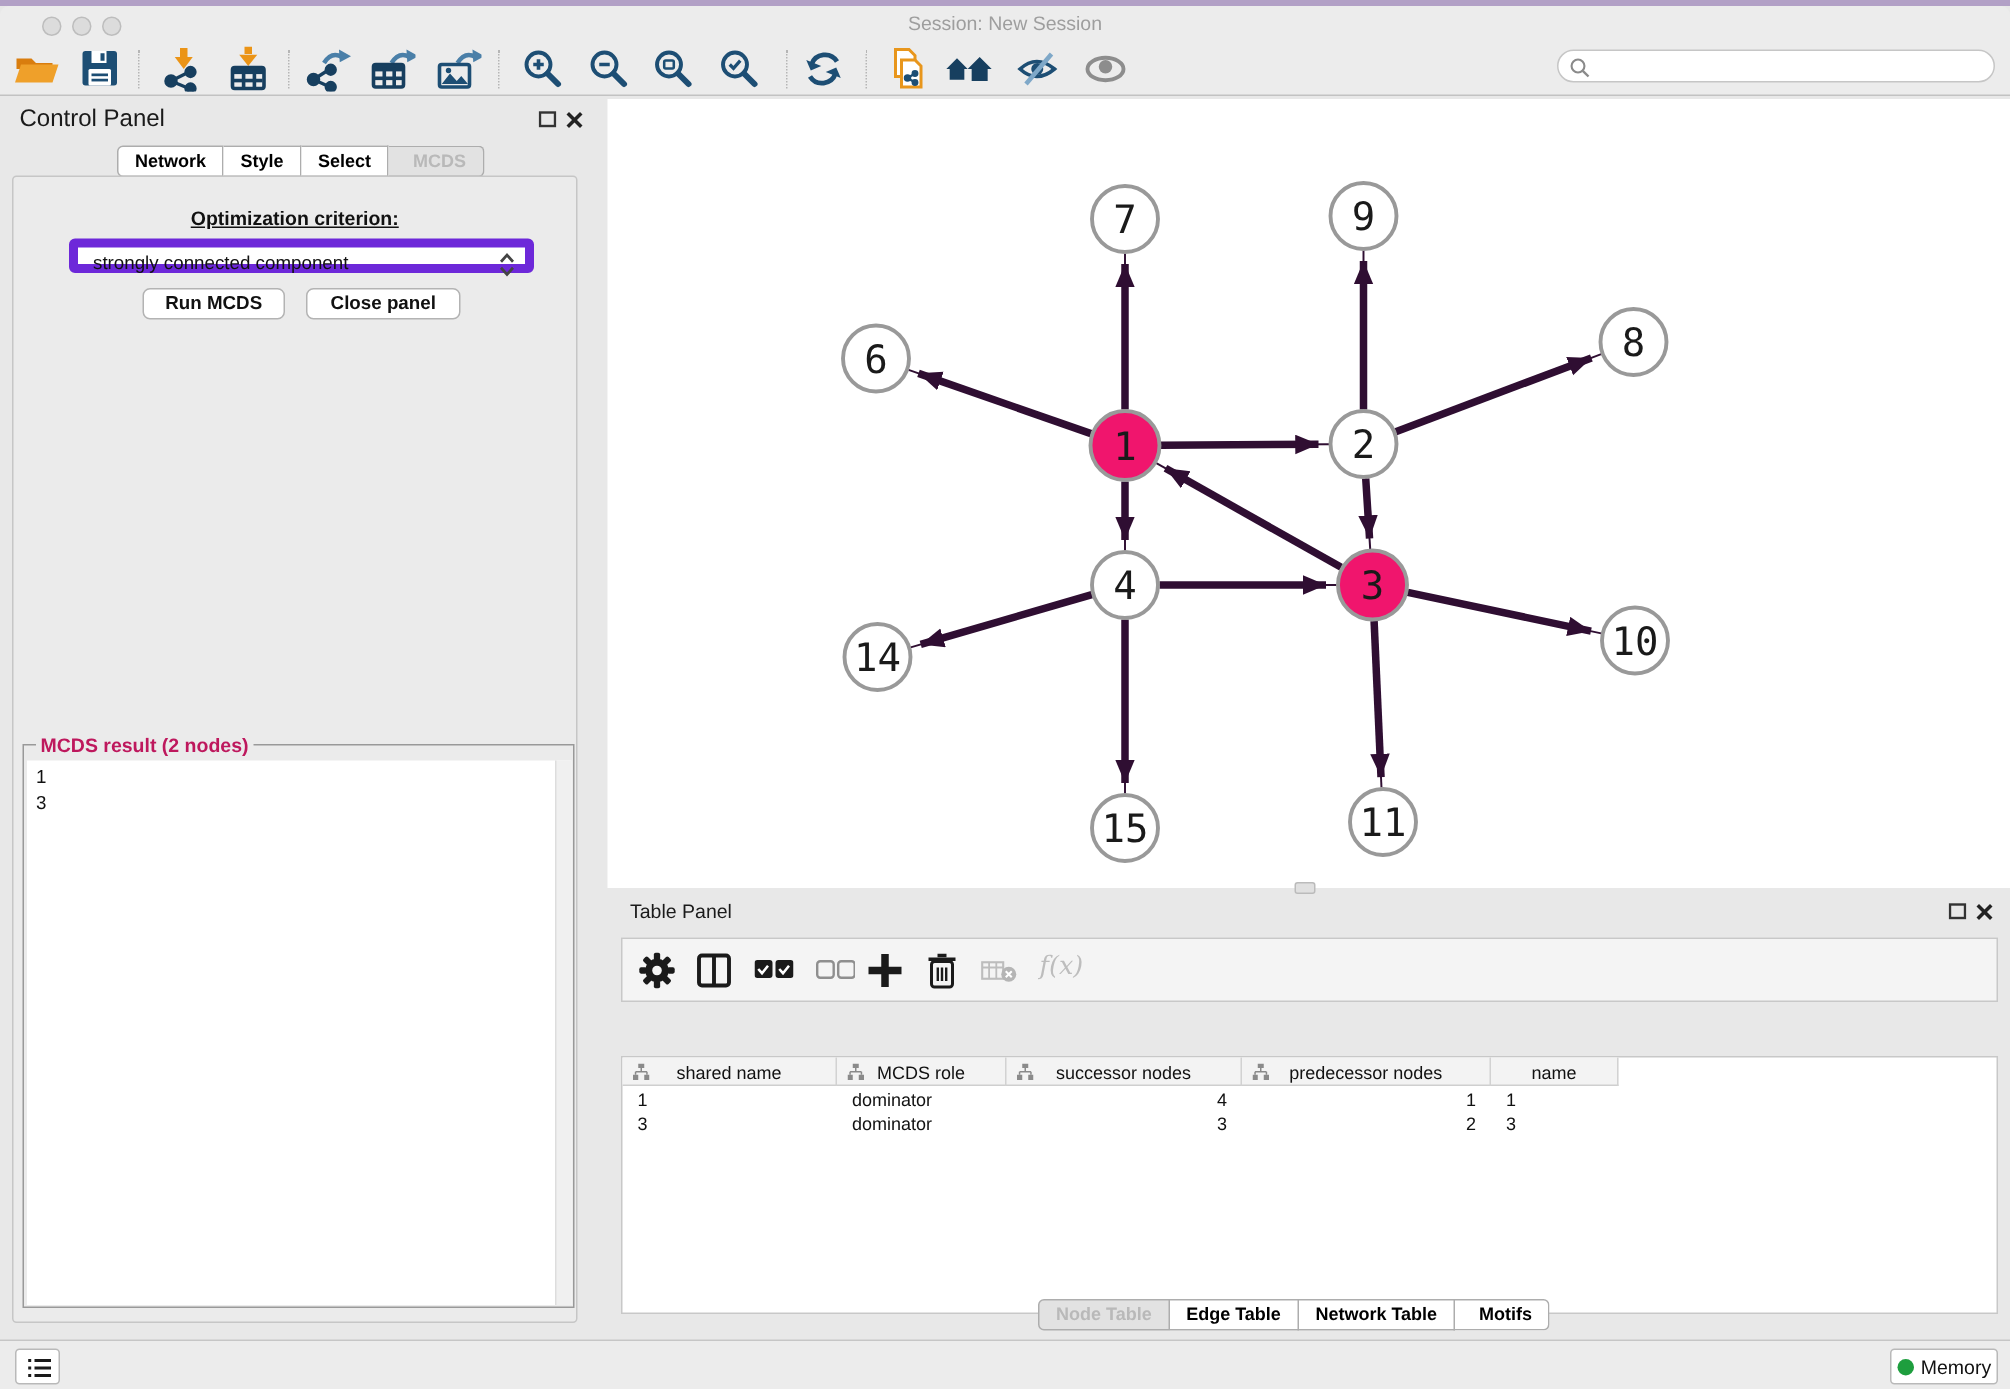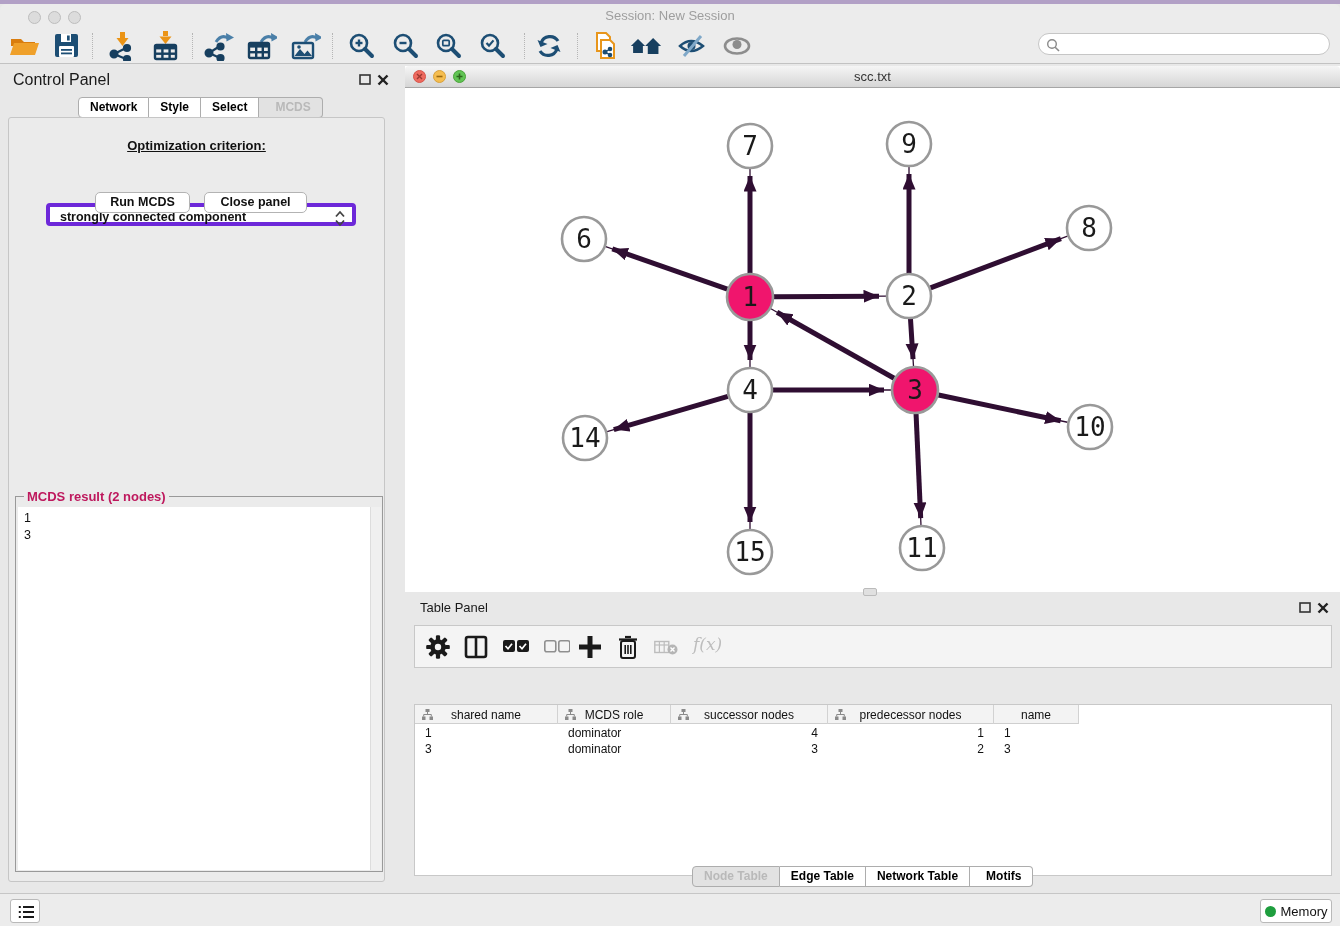--- a/index.html
+++ b/index.html
@@ -19,21 +19,21 @@
 
 #cp-title { left:13px; top:71px; font-size:16px; color:#1a1a1a; }
 .mini-btn { position:absolute; top:74px; }
 #cp-tabs { left:78px; top:97px; height:21px; display:flex; }
 .tab { height:21px; line-height:19px; text-align:center; font-size:12px; font-weight:700; background:#fff; border:1px solid #adadad; border-left:none; color:#000000; padding:0 11px; }
 .tab.first { border-left:1px solid #adadad; border-radius:4px 0 0 4px; }
 .tab.last { border-radius:0 4px 4px 0;padding-left:16px; }
 .tab.sel { background:#e2e2e2; color:#b9b9b9; }
 #cp-pane { left:8px; top:117px; width:377px; height:765px; background:#ebebeb; border:1px solid #c6c6c6; border-radius:3px; }
 #opt-label { left:0; top:20px; width:100%; text-align:center; font-size:13px; font-weight:700; color:#111;text-decoration:underline; }
-#criterion { left:37px; top:41px; width:310px; height:23px; background:#fff; border:4px solid #6d28d9; border-radius:4px; font-size:12.5px; font-weight:700; line-height:21px; padding-left:10px; color:#111;margin-top:44px; }
+#criterion { left:37px; top:41px; width:310px; height:23px; background:#fff; border:6px solid #6d28d9; border-radius:4px; font-size:12.5px; font-weight:400; line-height:21px; padding-left:10px; color:#111; }
 #stepper { position:absolute; right:6px; top:3px; }
 #run-btn { left:86px; top:74px; width:95px; height:21px; }
 #close-btn { left:195px; top:74px; width:103px; height:21px; }
 .btn { background:#fff; border:1px solid #b3b3b3; border-radius:5px; font-size:12.5px; font-weight:700; color:#111; text-align:center; line-height:19px; }
 #result-box { left:6px; top:378px; width:368px; height:376px; border:1px solid #999; }
 #result-legend { position:absolute; left:8px; top:-8px; background:#ebebeb; padding:0 3px; font-size:13px; font-weight:700; color:#be185d; }
 #result-area { position:absolute; left:2px; top:10px; width:363px; height:363px; background:#fff; font-size:12.5px; color:#111; padding:3px 0 0 6px; line-height:17px; }
 #result-scroll { position:absolute; right:0; top:0; width:11px; height:100%; background:#f0f0f0; border-left:1px solid #ddd; }
 
 #net-win { left:405px; top:66px; width:935px; height:526px; background:#fff; }
@@ -231,38 +231,20 @@
       <div id="result-lines">
           <div>1</div>
           <div>3</div>
         </div>
       <div id="result-scroll"></div>
     </div>
   </div>
 </div>
 
 <div id="net-win" class="abs">
-  <div id="net-titlebar">
-    <div class="traffic" style="left:8px;background:#ee6a5f;border:1px solid #d5544a">
-      <svg width="11" height="11" viewBox="0 0 11 11" style="position:absolute;left:0;top:0">
-          <path d="M3 3 L8 8 M8 3 L3 8" stroke="#9c3830" stroke-width="1.4"></path>
-        </svg>
-    </div>
-    <div class="traffic" style="left:28px;background:#f5bd4f;border:1px solid #d7a13c">
-      <svg width="11" height="11" viewBox="0 0 11 11" style="position:absolute;left:0;top:0">
-          <path d="M2.5 5.5 H8.5" stroke="#99690f" stroke-width="1.6"></path>
-        </svg>
-    </div>
-    <div class="traffic" style="left:48px;background:#61c454;border:1px solid #4aa33a">
-      <svg width="11" height="11" viewBox="0 0 11 11" style="position:absolute;left:0;top:0">
-          <path d="M2.5 5.5 H8.5 M5.5 2.5 V8.5" stroke="#2c641c" stroke-width="1.6"></path>
-        </svg>
-    </div>
-    <div id="net-title">scc.txt</div>
-  </div>
   <svg id="graph-svg" width="935" height="504" viewBox="0 0 935 504">
       <defs>
         <marker id="arrow" markerUnits="userSpaceOnUse" markerWidth="18" markerHeight="14" refX="15.5" refY="6.5" orient="auto">
           <path d="M0,0 L15.5,6.5 L0,13 Z" fill="#2f0e32"></path>
         </marker>
       </defs>
       <line x1="345" y1="185" x2="345" y2="81" stroke="#2f0e32" stroke-width="1.3"></line>
       <line x1="345" y1="185" x2="345" y2="88" stroke="#2f0e32" stroke-width="5" marker-end="url(#arrow)"></line>
       <line x1="322.34314698911055" y1="201.08375015282175" x2="200.71281746876906" y2="158.5864061035458" stroke="#2f0e32" stroke-width="1.3"></line>
       <line x1="322.34314698911055" y1="201.08375015282175" x2="207.3210662636118" y2="160.8953123089728" stroke="#2f0e32" stroke-width="5" marker-end="url(#arrow)"></line>

